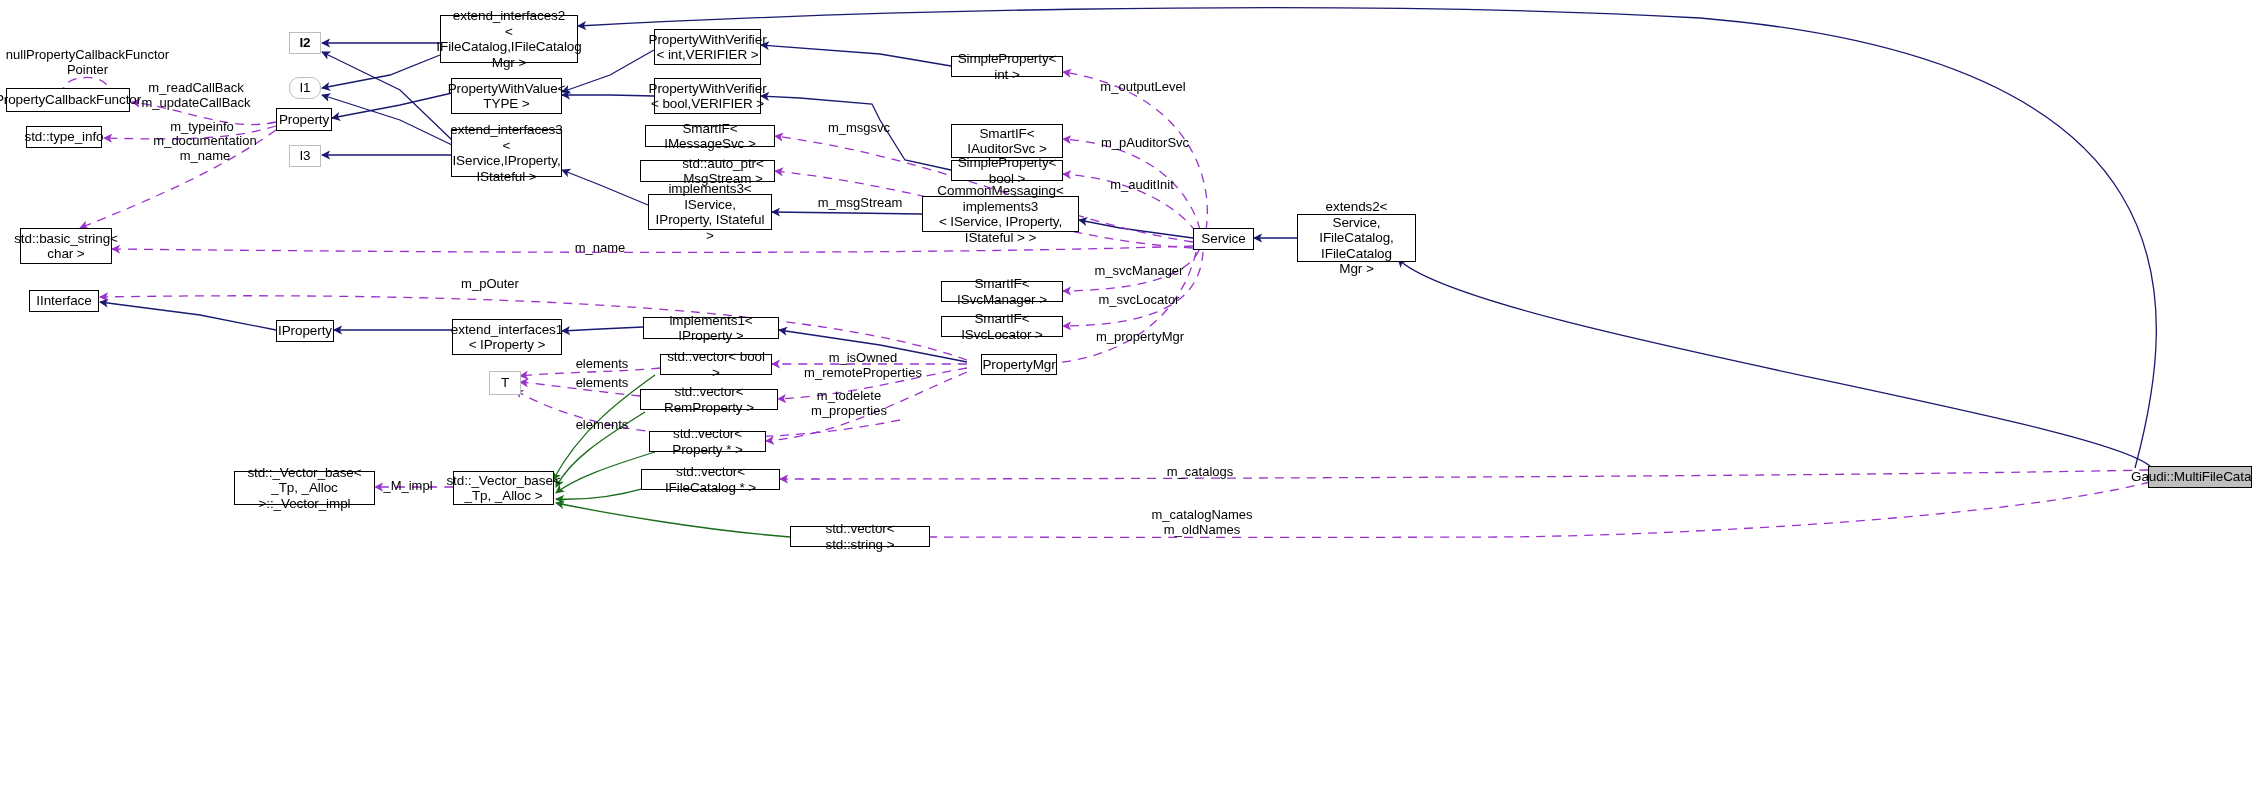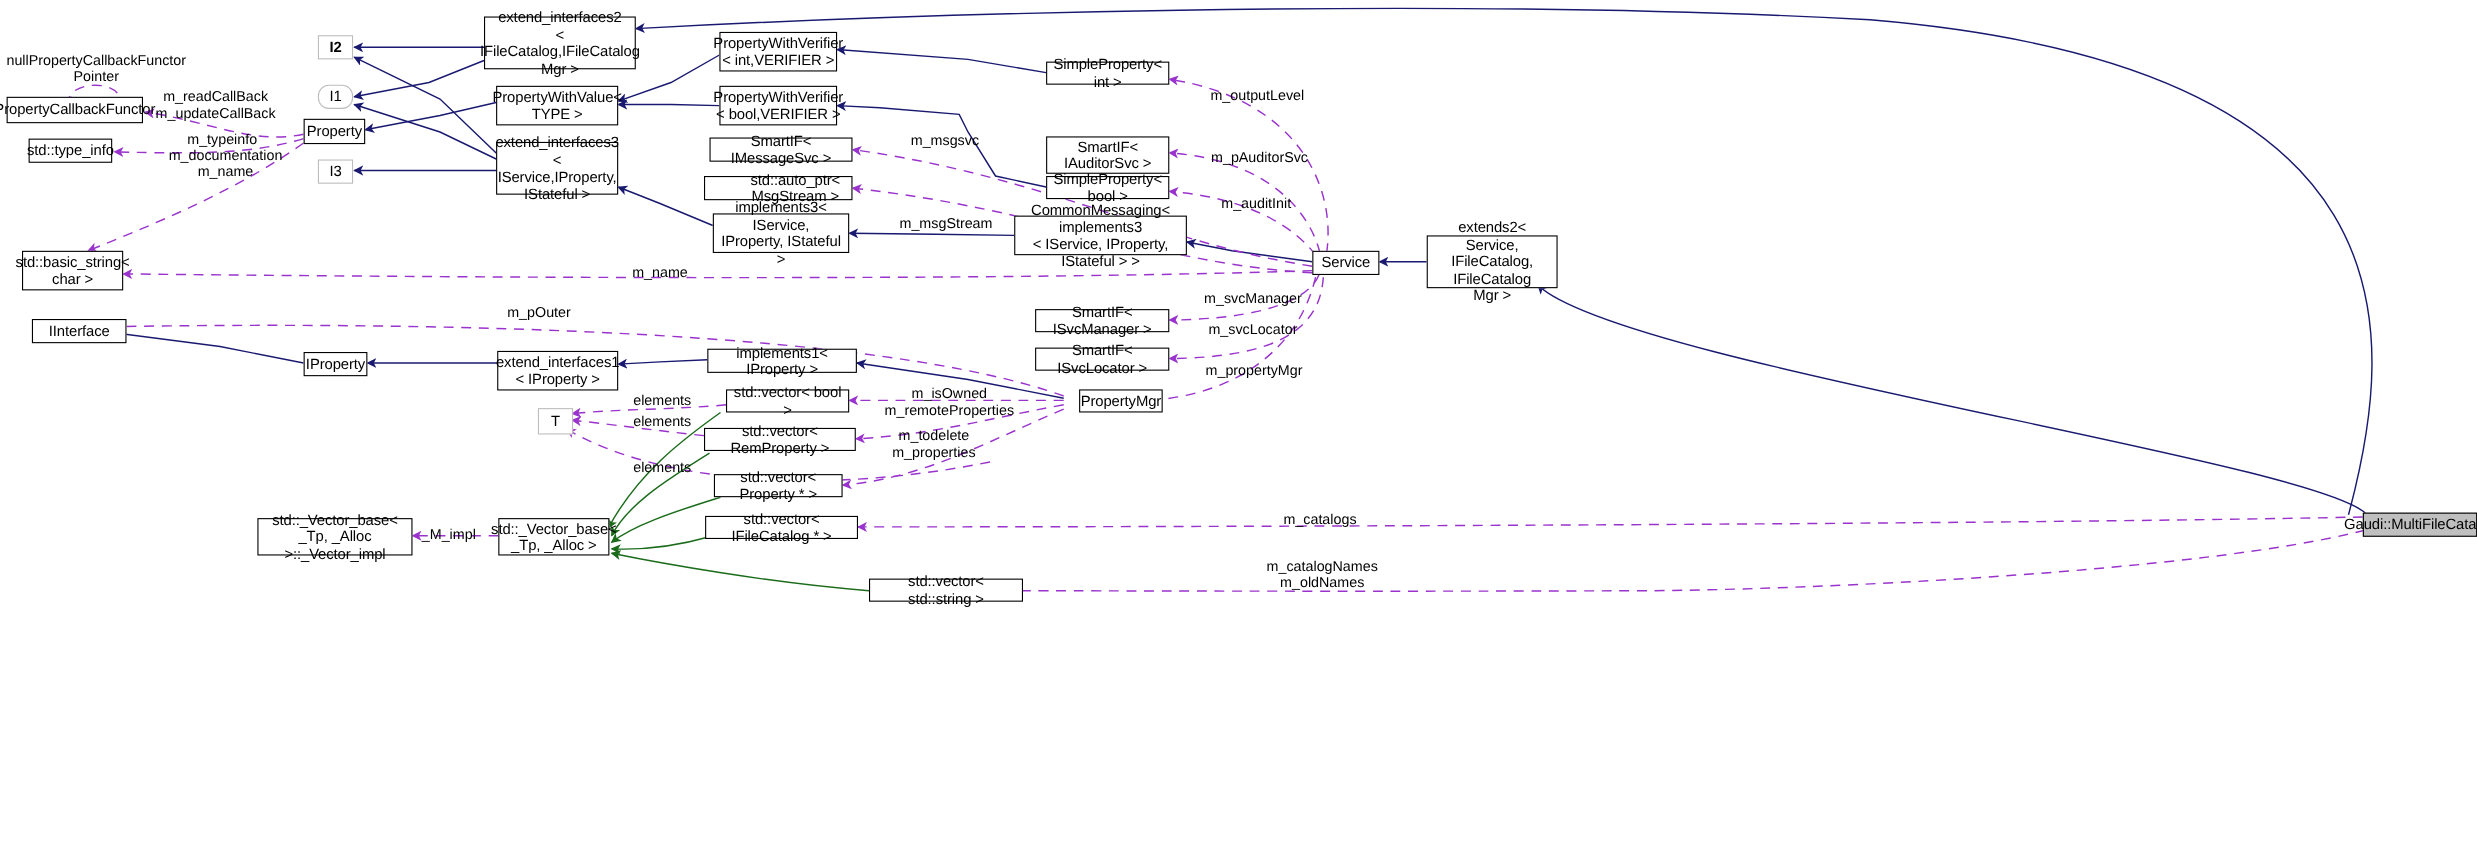--- a/index.html
+++ b/index.html
@@ -179,21 +179,21 @@
     </g>
   </svg>
 
   <div class="edge-label" style="left:0px; top:48px; width:175px;">nullPropertyCallbackFunctor
 Pointer</div>
 
   <div class="node" style="left:6px; top:88px; width:124px; height:24px;">PropertyCallbackFunctor</div>
   <div class="node" style="left:26px; top:126px; width:76px; height:22px;">std::type_info</div>
   <div class="node" style="left:20px; top:228px; width:92px; height:36px;">std::basic_string&lt;
 char &gt;</div>
-  <div class="node" style="left:29px; top:290px; width:86px; height:22px;">IInterface</div>
+  <div class="node" style="left:29px; top:290px; width:70px; height:22px;">IInterface</div>
 
   <div class="node gray-border" style="left:289px; top:32px; width:32px; height:22px;font-weight:bold;">I2</div>
   <div class="node gray-border" style="left:289px; top:77px; width:32px; height:22px;border-radius:10px;">I1</div>
   <div class="node gray-border" style="left:289px; top:145px; width:32px; height:22px;">I3</div>
   <div class="node gray-border" style="left:489px; top:371px; width:32px; height:24px;">T</div>
 
   <div class="node" style="left:276px; top:108px; width:56px; height:23px;">Property</div>
   <div class="node" style="left:276px; top:320px; width:58px; height:22px;">IProperty</div>
 
   <div class="node" style="left:440px; top:15px; width:138px; height:48px;">extend_interfaces2

